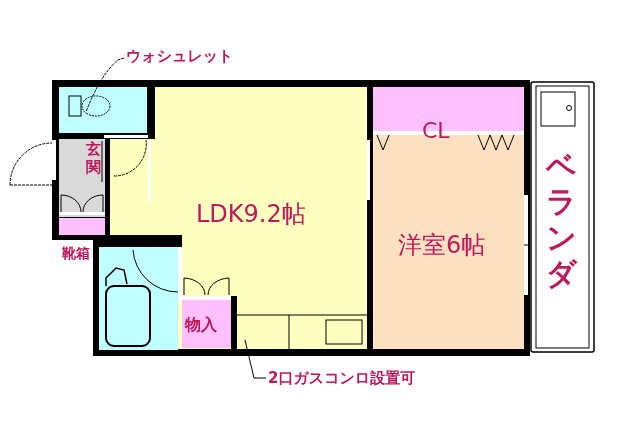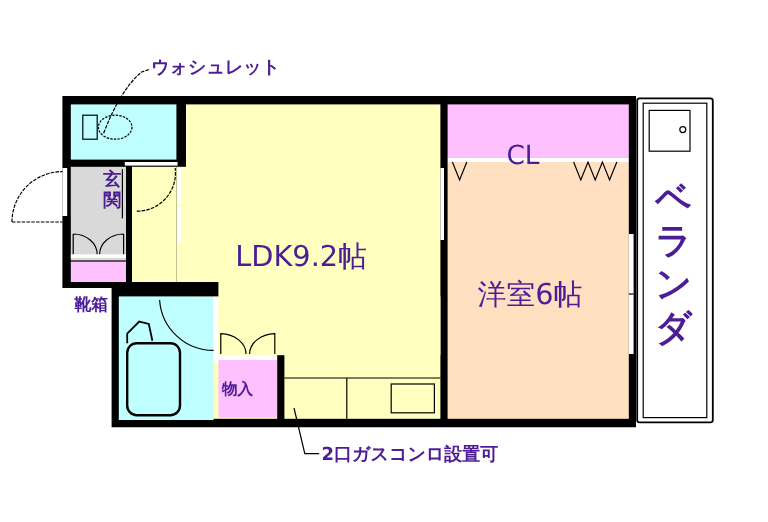--- a/index.html
+++ b/index.html
@@ -1,17 +1,17 @@
 <!DOCTYPE html>
 <html><head>
 <meta charset="utf-8">
 <style>
   html,body{margin:0;padding:0;background:#fff;}
   body{width:640px;height:435px;position:relative;overflow:hidden;font-family:"DejaVu Sans","Liberation Sans",sans-serif;}
-  .label{position:absolute;color:#4c1d95;white-space:nowrap;}
+  .label{position:absolute;color:#be185d;white-space:nowrap;}
   svg{position:absolute;left:0;top:0;}
 </style>
 </head>
 <body>
 
 <svg width="640" height="435" viewBox="0 0 640 435">
 
   <rect x="531" y="82" width="63" height="270" fill="#fff" stroke="#000" stroke-width="1.5" rx="2"></rect>
   <rect x="536" y="86" width="53" height="262" fill="none" stroke="#000" stroke-width="1"></rect>
   <rect x="541" y="92" width="34" height="34" fill="#fff" stroke="#000" stroke-width="1"></rect>
@@ -79,15 +79,15 @@
   <path d="M124,58 L118,60 Q100,75 86,112" fill="none" stroke="#000" stroke-width="1" stroke-dasharray="3,1"></path>
   <path d="M245,340 L254,378 L266,378" fill="none" stroke="#000" stroke-width="1"></path>
 </svg>
 
 <div class="label" style="left:126px;top:47px;font-size:15px;font-weight:bold;">ウォシュレット</div>
 <div class="label" style="left:196px;top:198px;font-size:24px;">LDK9.2帖</div>
 <div class="label" style="left:422px;top:95px;font-size:22px;margin-top:23px;">CL</div>
 <div class="label" style="left:398px;top:229px;font-size:24px;">洋室6帖</div>
 <div class="label" style="left:70px;top:140px;font-size:15px;font-weight:bold;width:16px;white-space:normal;line-height:18px;margin-left:16px;">玄関</div>
 <div class="label" style="left:62px;top:219px;font-size:14px;font-weight:bold;margin-top:26px;">靴箱</div>
-<div class="label" style="left:185px;top:315px;font-size:13px;font-weight:bold;">物入</div>
+<div class="label" style="left:185px;top:315px;font-size:16px;font-weight:bold;">物入</div>
 <div class="label" style="left:546px;top:148px;font-size:30px;font-weight:bold;width:32px;white-space:normal;line-height:36px;">ベランダ</div>
 <div class="label" style="left:268px;top:369px;font-size:15px;font-weight:bold;">2口ガスコンロ設置可</div>
 
 </body></html>

